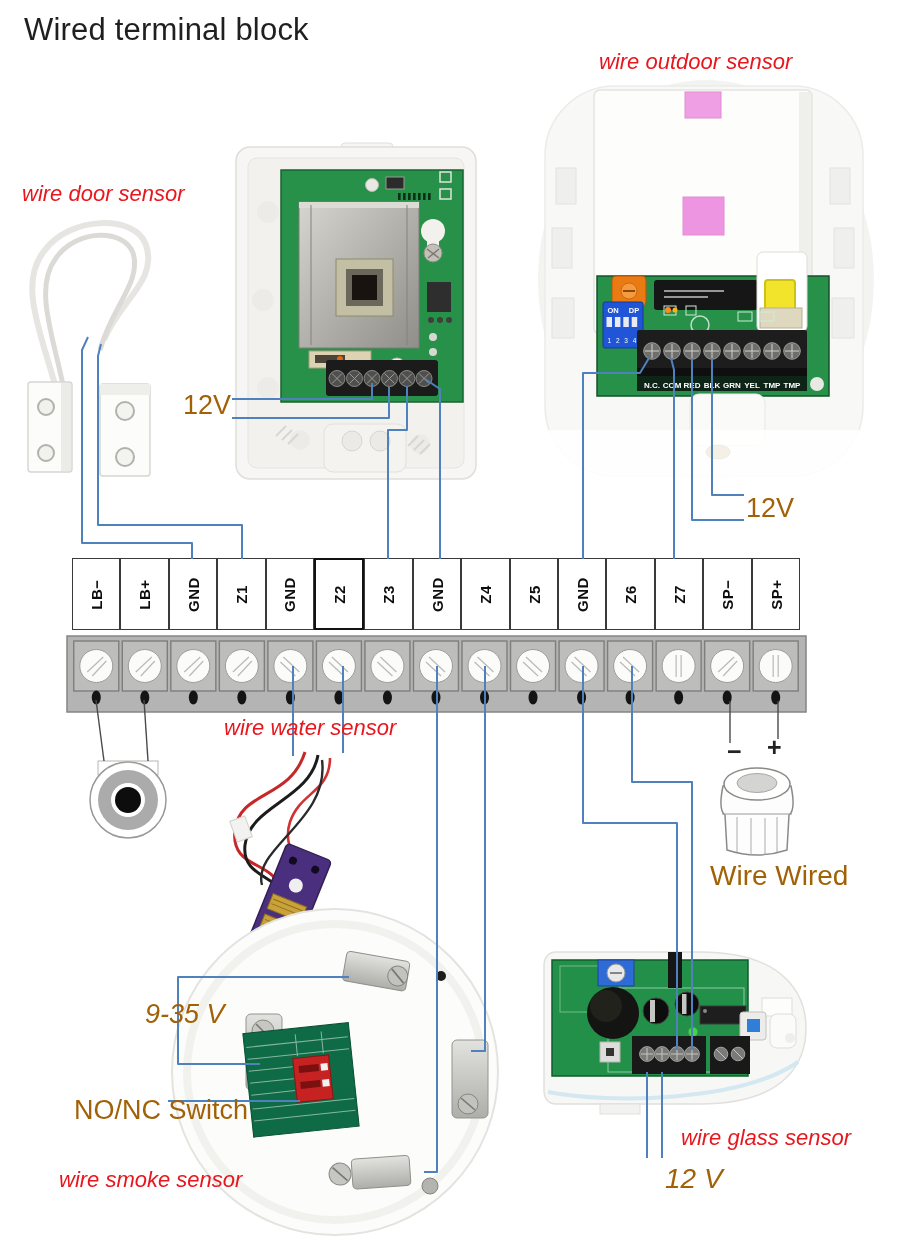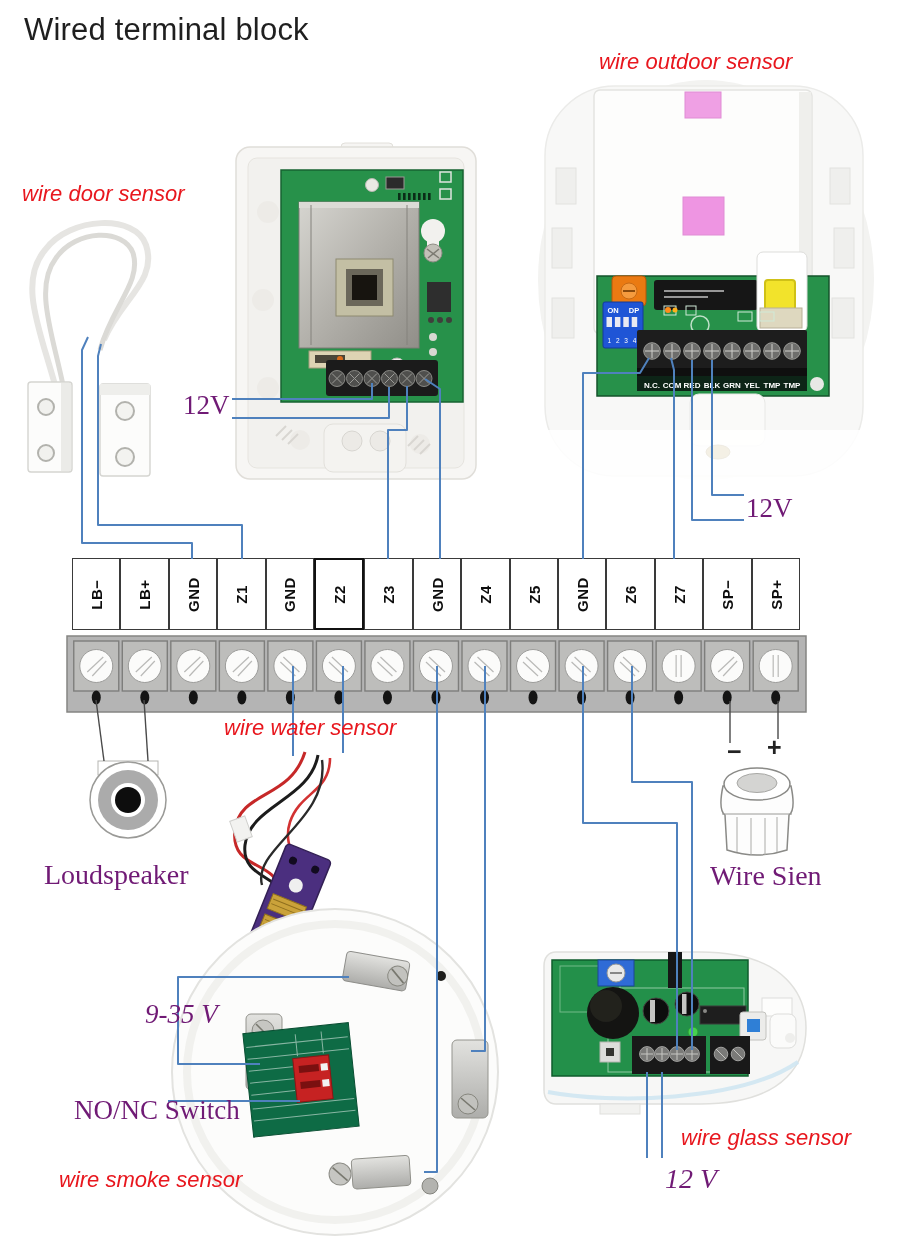--- a/index.html
+++ b/index.html
@@ -1,21 +1,21 @@
 <!DOCTYPE html>
 <html><head>
 <meta charset="utf-8">
 <style>
   html,body{margin:0;padding:0;background:#fff;}
   #stage{position:relative;width:900px;height:1244px;background:#fff;overflow:hidden;
          font-family:"Liberation Sans","DejaVu Sans",sans-serif;}
   .abs{position:absolute;}
   #page-title{left:24px;top:12px;font-size:31px;color:#1f1f1f;letter-spacing:0.2px;z-index:6;}
   .red-label{color:#e8171e;font-style:italic;font-size:22px;white-space:nowrap;z-index:6;}
-  .blk-label{color:#701a75;font-size:27px;white-space:nowrap;z-index:6;font-family:Liberation Serif, serif;}
+  .blk-label{color:#a16207;font-size:27px;white-space:nowrap;z-index:6;}
   .italic{font-style:italic;}
   .pm{font-size:25px;font-weight:bold;color:#222;z-index:6;}
   #terminal-labels{left:72px;top:558px;width:728px;height:72px;display:flex;z-index:3;}
   .tbox{flex:1 1 0;box-sizing:border-box;border:1.2px solid #3a3a3a;background:#fff;
         display:flex;align-items:center;justify-content:center;}
   .tbox.heavy{border-width:2.2px;border-color:#111;}
   .tbox span{transform:rotate(-90deg);font-weight:bold;font-size:15px;color:#0d0d0d;
              white-space:nowrap;letter-spacing:0.5px;}
   #diagram-svg{left:0;top:0;z-index:5;pointer-events:none;}
 </style>
@@ -27,22 +27,21 @@
   <div id="page-title" class="abs">Wired terminal block</div>
 
   <div class="abs red-label" style="left:22px;top:181px;">wire door sensor</div>
   <div class="abs red-label" style="left:224px;top:715px;">wire water sensor</div>
   <div class="abs red-label" style="left:599px;top:49px;">wire outdoor sensor</div>
   <div class="abs red-label" style="left:59px;top:1167px;">wire smoke sensor</div>
   <div class="abs red-label" style="left:681px;top:1125px;">wire glass sensor</div>
 
   <div class="abs blk-label" style="left:183px;top:390px;">12V</div>
   <div class="abs blk-label" style="left:746px;top:493px;">12V</div>
-  <div class="abs blk-label" style="left:44px;top:859px;font-size:28px;">Loudspeaker</div>
-  <div class="abs blk-label" style="left:710px;top:860px;font-size:28px;">Wire Sien</div>
+  <div class="abs blk-label" style="left:710px;top:860px;font-size:28px;">Wire Wired</div>
   <div class="abs blk-label italic" style="left:145px;top:999px;">9-35 V</div>
   <div class="abs blk-label" style="left:74px;top:1095px;">NO/NC Switch</div>
   <div class="abs blk-label italic" style="left:627px;top:1163px;font-size:28px;margin-left:38px;">12 V</div>
   <div class="abs pm" style="left:727px;top:737px;">−</div>
   <div class="abs pm" style="left:767px;top:733px;">+</div>
 
   <div id="terminal-labels" class="abs">
       <div class="tbox">
         <span>LB−</span>
       </div>

